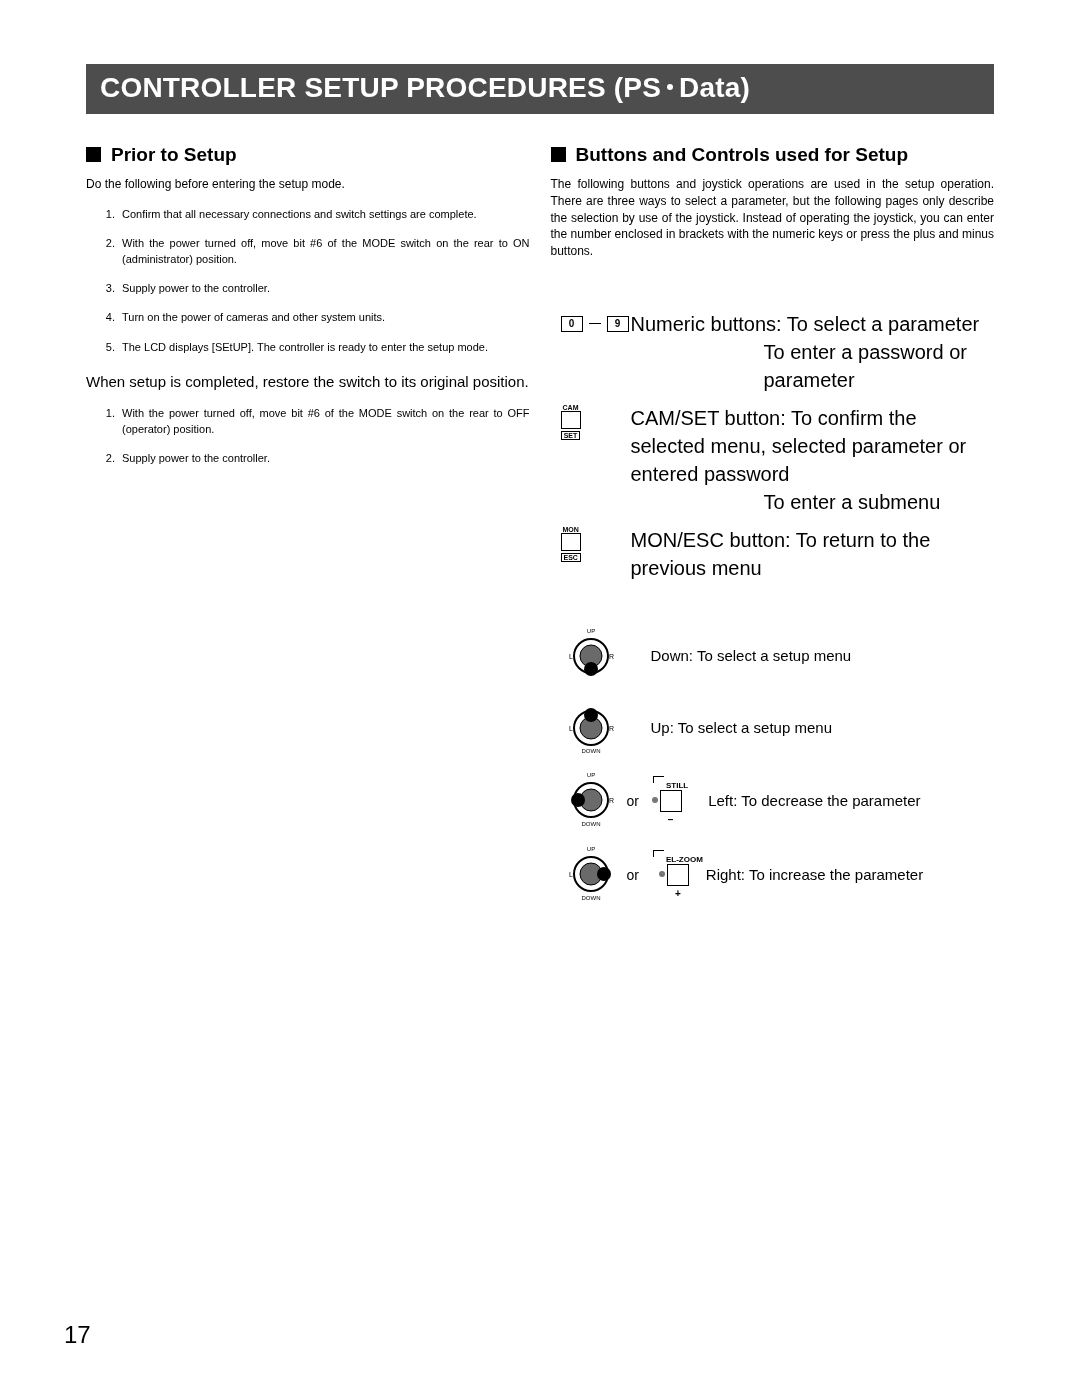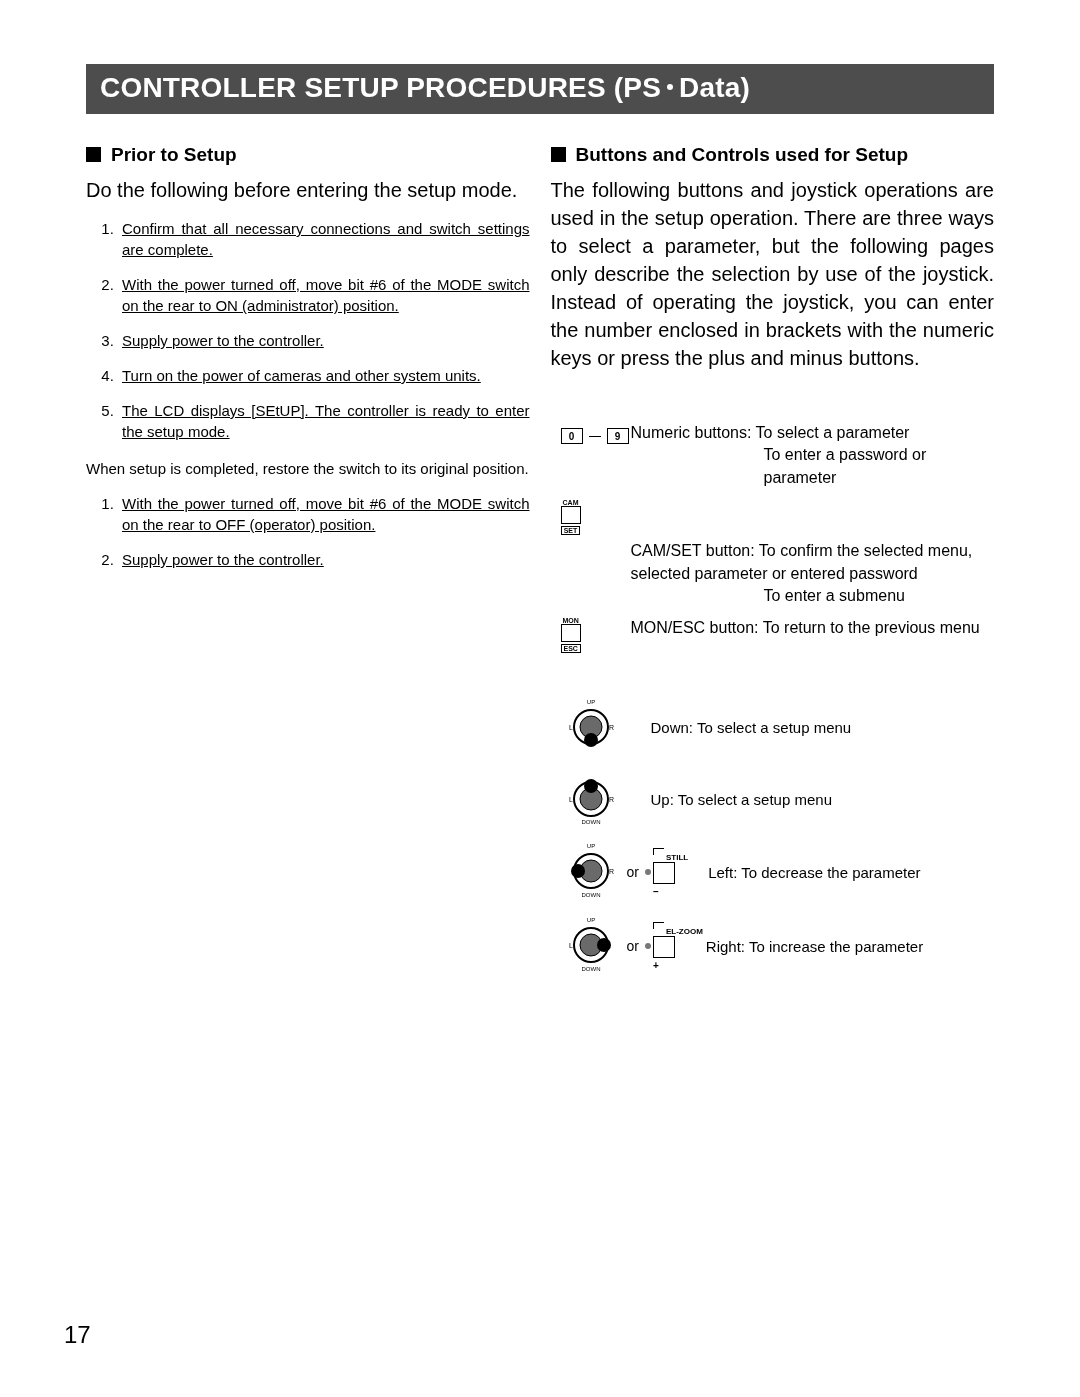--- a/index.html
+++ b/index.html
@@ -4,46 +4,46 @@
 <style>
   html,body{margin:0;padding:0;background:#fff;color:#000;font-family:Arial,Helvetica,sans-serif;}
   .page{width:1080px;height:1397px;position:relative;box-sizing:border-box;padding:64px 86px 0 86px;}
   .title-bar{background:#4d4d4d;color:#fff;font-size:28px;font-weight:700;padding:8px 14px 10px 14px;letter-spacing:0.2px;}
   .title-bar .dot{display:inline-block;width:6px;height:6px;background:#fff;border-radius:50%;margin:0 6px 5px 6px;vertical-align:middle;}
   .intro{font-size:15px;margin-top:36px;line-height:1.4;}
   .columns{display:flex;margin-top:30px;gap:21px;}
   .col{flex:1;min-width:0;}
   .h2{font-size:19px;font-weight:700;margin:0 0 10px 0;}
   .h2 .sq{display:inline-block;width:15px;height:15px;background:#000;margin-right:10px;vertical-align:-1px;}
-  .lead{font-size:20px;line-height:1.4;margin:8px 0 14px 0;}
+  .lead{font-size:12px;line-height:1.4;margin:8px 0 14px 0;}
   .just{text-align:justify;}
-  ol.steps{font-size:15px;line-height:1.4;padding-left:32px;margin:0 0 16px 0;text-decoration:underline;}
+  ol.steps{font-size:11px;line-height:1.4;padding-left:32px;margin:0 0 16px 0;}
   ol.steps li{padding-left:4px;margin-bottom:14px;}
   ol.steps li.jus{text-align:justify;}
   .para{font-size:15px;line-height:1.4;margin:0 0 14px 0;}
   
   .controls{margin-top:50px;padding-left:10px;}
   .crow{display:flex;align-items:flex-start;margin-bottom:10px;}
   .crow .cicon{width:70px;flex:0 0 70px;display:flex;align-items:flex-start;justify-content:flex-start;}
-  .crow .cdesc{flex:1;font-size:16px;line-height:1.4;}
+  .crow .cdesc{flex:1;font-size:20px;line-height:1.4;}
   .cdesc-indent{padding-left:133px;}
   .keybox{border:1px solid #000;font-size:10px;font-weight:700;min-width:14px;height:14px;display:inline-flex;align-items:center;justify-content:center;padding:0 3px;}
   .keydash{display:inline-block;width:12px;height:1px;background:#000;margin:0 6px;vertical-align:4px;}
   .minibox{border:1px solid #000;width:18px;height:16px;display:block;}
   .minilabel{font-size:7px;font-weight:700;text-align:center;}
   
   .jwrap{position:relative;width:60px;}
   .or{font-size:14px;margin:0 6px;text-align:center;}
   .btnbox{border:1px solid #000;width:20px;height:20px;display:inline-block;position:relative;}
   .btnbox .led{position:absolute;left:-9px;top:6px;width:6px;height:6px;border-radius:50%;background:#777;}
   .btnlabel{font-size:8px;font-weight:700;position:relative;}
   .hook{border-top:1px solid #000;border-left:1px solid #000;width:10px;height:6px;display:inline-block;vertical-align:5px;margin-right:2px;}
   .jrow{display:flex;align-items:center;margin-bottom:12px;}
   .jdesc{font-size:15px;margin-left:30px;}
-  .jcol{display:inline-flex;flex-direction:column;align-items:flex-start;margin-left:8px;}
+  .jcol{display:inline-flex;flex-direction:column;align-items:center;margin-left:8px;}
   .plusminus{font-size:10px;font-weight:700;text-align:center;margin-top:2px;}
   .pagefoot{position:absolute;left:64px;bottom:48px;font-size:24px;}
 </style>
 </head>
 <body>
 
 <div class="page">
 
   <div class="title-bar">
     <span>CONTROLLER SETUP PROCEDURES (PS</span><span class="dot"></span><span>Data)</span>
@@ -90,21 +90,21 @@
         <div class="crow">
           <div class="cicon">
             <div style="display:flex;flex-direction:column;align-items:center;">
               <div class="minilabel">CAM</div>
               <div class="minibox"></div>
               <div class="minilabel" style="border:1px solid #000;padding:0 2px;margin-top:2px;">SET</div>
             </div>
           </div>
           <div class="cdesc">
             <div>
-                <span style="display:block;padding-left:0;margin-top:41px;">CAM/SET button: To confirm the selected menu, selected parameter or entered password</span>
+                <span style="display:block;padding-left:0;">CAM/SET button: To confirm the selected menu, selected parameter or entered password</span>
               </div>
             <div class="cdesc-indent">To enter a submenu</div>
           </div>
         </div>
 
         <div class="crow">
           <div class="cicon">
             <div style="display:flex;flex-direction:column;align-items:center;">
               <div class="minilabel">MON</div>
               <div class="minibox"></div>

